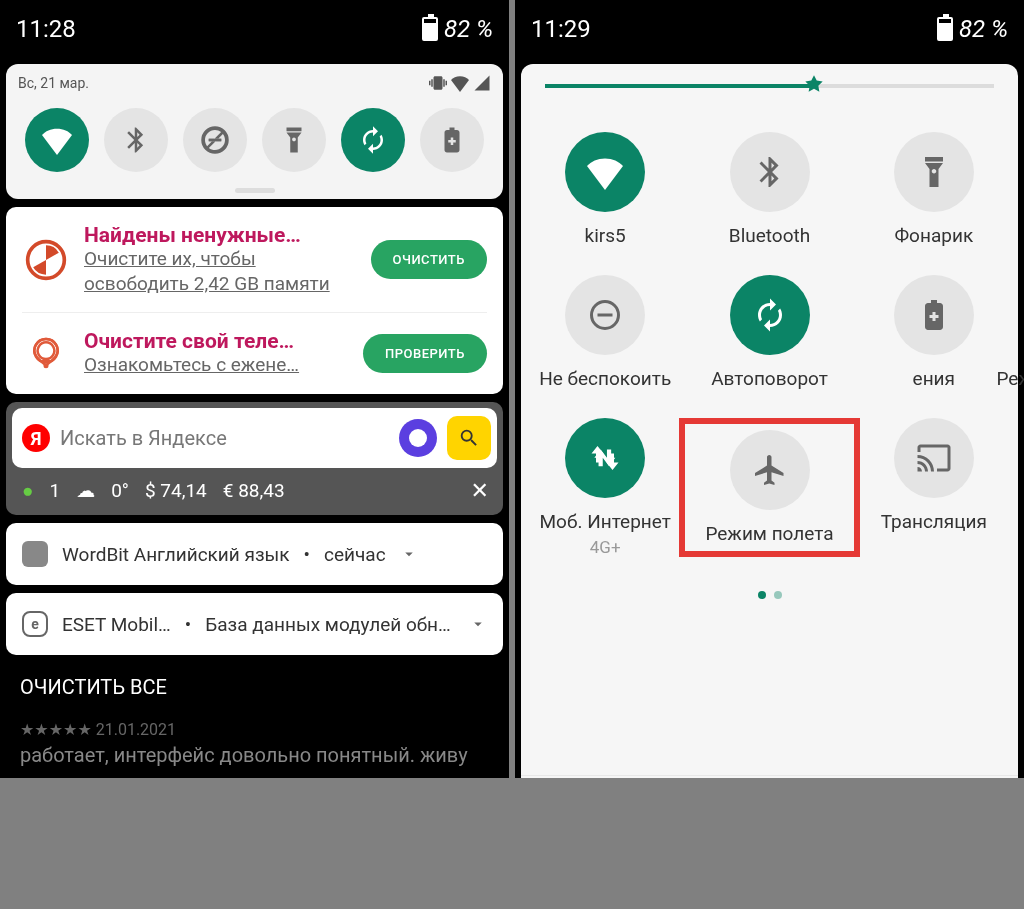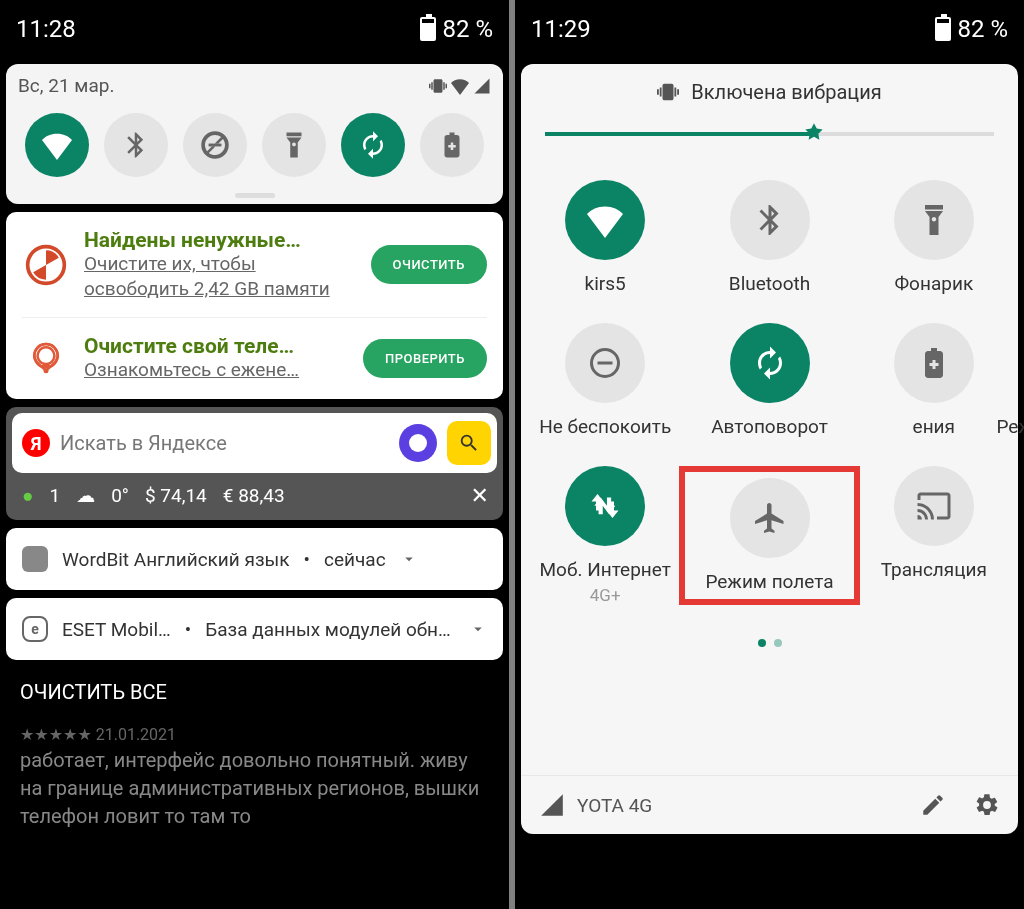--- a/index.html
+++ b/index.html
@@ -6,57 +6,57 @@
   body {
     font-family: Roboto, -apple-system, Arial, sans-serif;
     background: #808080;
     display: flex;
     width: 1024px;
     height: 909px;
     overflow: hidden;
   }
   .phone {
     width: 510px;
-    height: 909px;
+    height: 778px;
     background: #000;
     position: relative;
     overflow: hidden;
   }
   .phone + .phone { margin-left: 6px; }
 
   
   .statusbar {
     height: 58px;
     display: flex;
     justify-content: space-between;
     align-items: center;
     padding: 0 16px;
     color: #fff;
     font-size: 24px;
   }
-  .status-right { display:flex; align-items:center; gap:6px; }
+  .status-right { display:flex; align-items:center; gap:6px;font-style:italic; }
   .battery-box {
     width: 16px; height: 24px; border: 2px solid #fff; border-radius: 2px;
     position: relative; display:inline-block;
   }
   .battery-box::after {
     content:''; position:absolute; top:-5px; left:4px; width:6px; height:3px; background:#fff;
   }
   .battery-fill { position:absolute; bottom:0; left:0; right:0; height:82%; background:#fff; }
 
   
   .shade {
     background: #f4f4f4;
     border-radius: 12px;
     margin: 6px 6px 0 6px;
     padding: 10px 12px 4px 12px;
   }
   .shade-header {
     display:flex; justify-content: space-between; align-items:center;
-    font-size: 19px; color:#555; margin-bottom: 12px;
+    font-size: 14px; color:#555; margin-bottom: 12px;
   }
   .shade-icons-right { display:flex; gap:4px; align-items:center; }
   .mini-icon { width:18px; height:18px; fill:#555; }
   .qs-row {
     display:flex; justify-content:space-around; align-items:center;
     padding: 4px 0 10px 0;
   }
   .qs-btn {
     width: 64px; height: 64px; border-radius: 50%;
     display:flex; align-items:center; justify-content:center;
@@ -66,21 +66,21 @@
   .qs-btn svg { width:30px; height:30px; fill: currentColor; }
   .drag-handle { width:40px; height:5px; background:#ddd; border-radius:3px; margin:6px auto 2px; }
 
   .notif-card {
     background:#fff; border-radius:10px; margin:8px 6px 0 6px;
     overflow:hidden;
   }
   .notif-row { display:flex; align-items:center; padding:16px; gap:14px; }
   .notif-icon { width:48px; height:48px; flex:none; display:flex; align-items:center; justify-content:center; }
   .notif-text { flex:1; min-width:0; }
-  .notif-title { font-size:21px; font-weight:700; color:#4d7c0f; white-space:nowrap; overflow:hidden; text-overflow:ellipsis; }
+  .notif-title { font-size:21px; font-weight:700; color:#be185d; white-space:nowrap; overflow:hidden; text-overflow:ellipsis; }
   .notif-sub { font-size:19px; color:#666; line-height:1.3;text-decoration:underline; }
   .pill-btn {
     background:#28a462; color:#fff; border-radius:30px; padding:12px 22px;
     font-size:13px; font-weight:500; letter-spacing:0.5px;
   }
   .divider { height:1px; background:#eee; margin:0 16px; }
 
   .yandex-bar {
     background:#555; border-radius:10px; margin:8px 6px 0 6px; padding:6px; position:relative;
   }
@@ -314,26 +314,20 @@
     <span>11:29</span>
     <div class="status-right">
       <span class="battery-box">
           <span class="battery-fill"></span>
         </span>
       <span>82 %</span>
     </div>
   </div>
 
   <div class="qs-panel">
-    <div class="vib-row">
-      <svg width="22" height="22" viewBox="0 0 24 24" fill="#555">
-          <path d="M0 15h2V9H0v6zm3 2h2V7H3v10zm19-8v6h2V9h-2zm-3 8h2V7h-2v10zM16 3H8C6.9 3 6 3.9 6 5v14c0 1.1.9 2 2 2h8c1.1 0 2-.9 2-2V5c0-1.1-.9-2-2-2z"></path>
-        </svg>
-      <span>Включена вибрация</span>
-    </div>
     <div class="brightness">
       <div class="brightness-fill"></div>
       <div class="brightness-thumb">
         <svg viewBox="0 0 24 24">
             <path d="M12 2l2.5 5 5.5.8-4 3.9.95 5.5L12 14.6l-4.95 2.6.95-5.5-4-3.9 5.5-.8z"></path>
           </svg>
       </div>
     </div>
 
     <div class="qs-grid">

